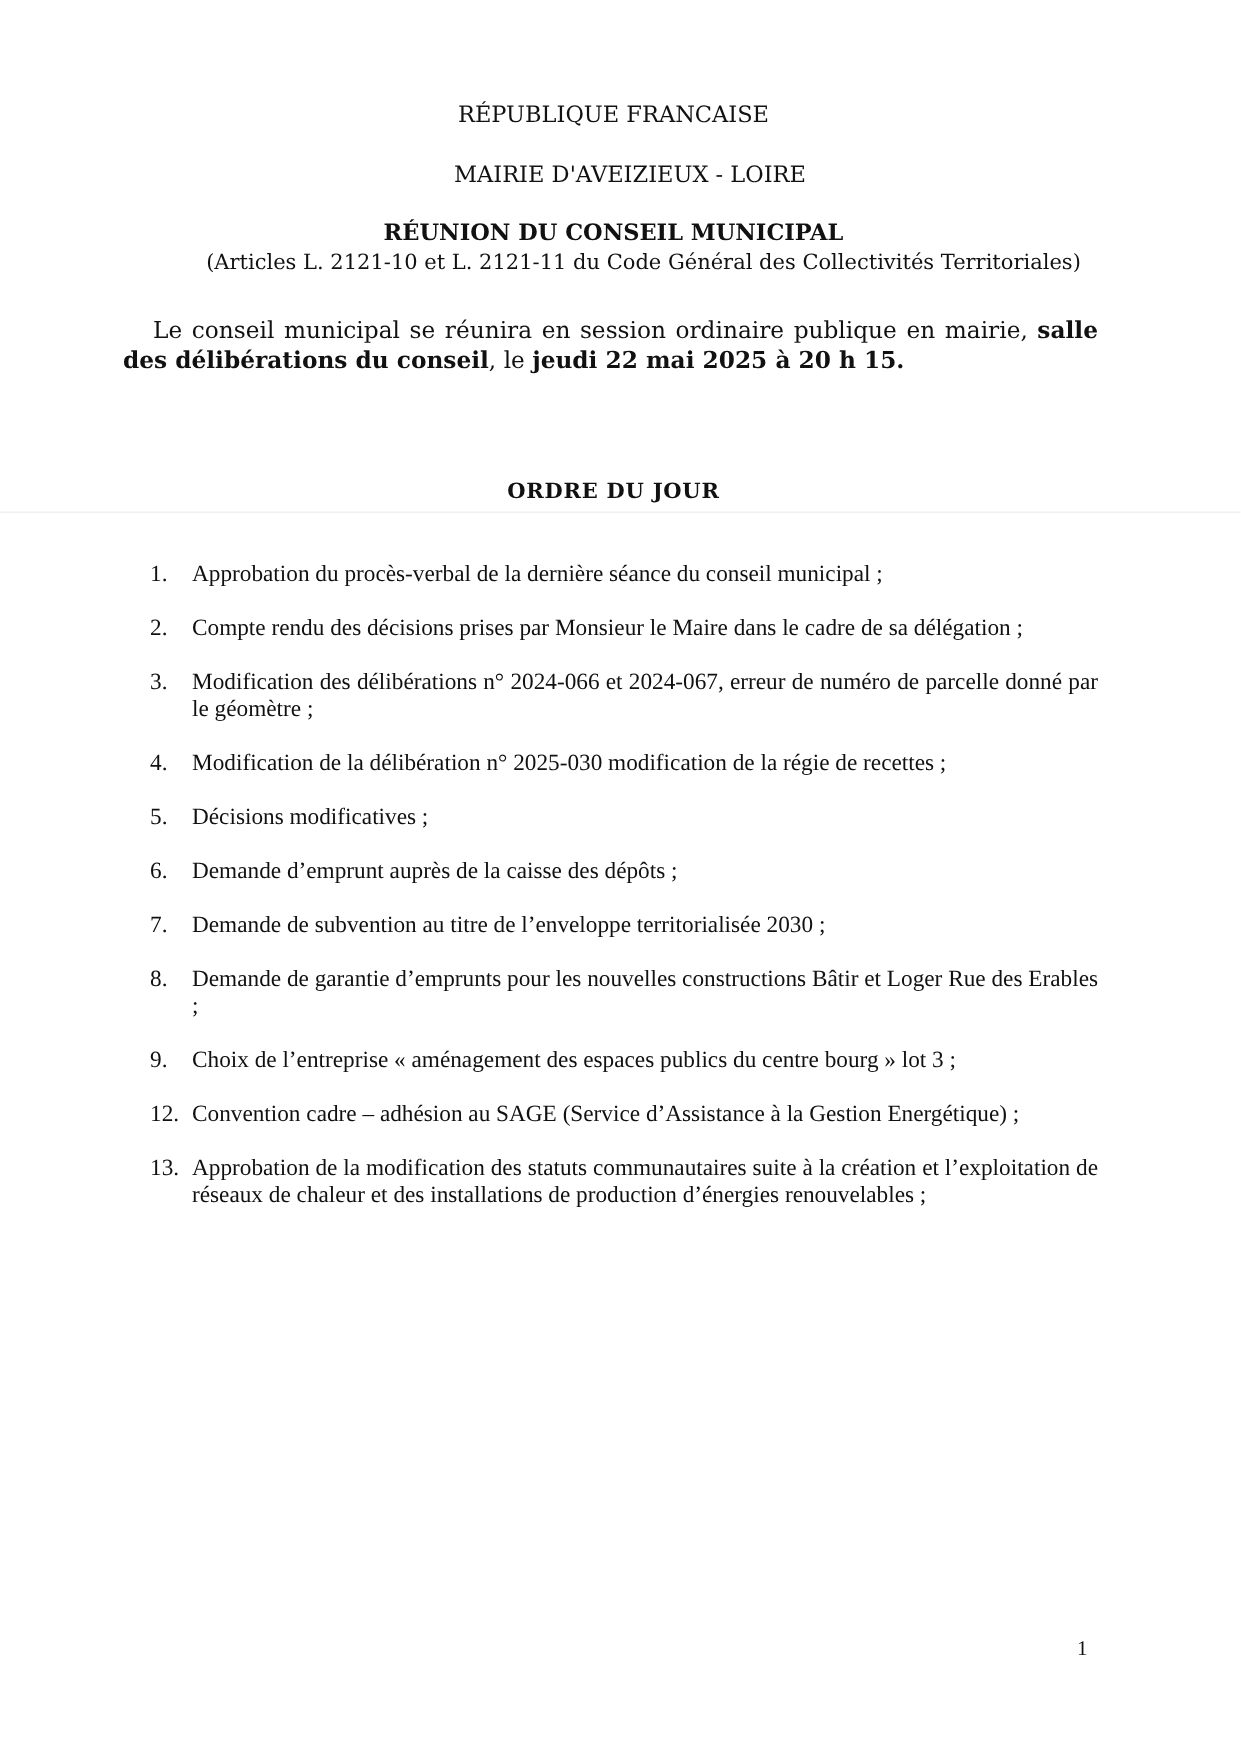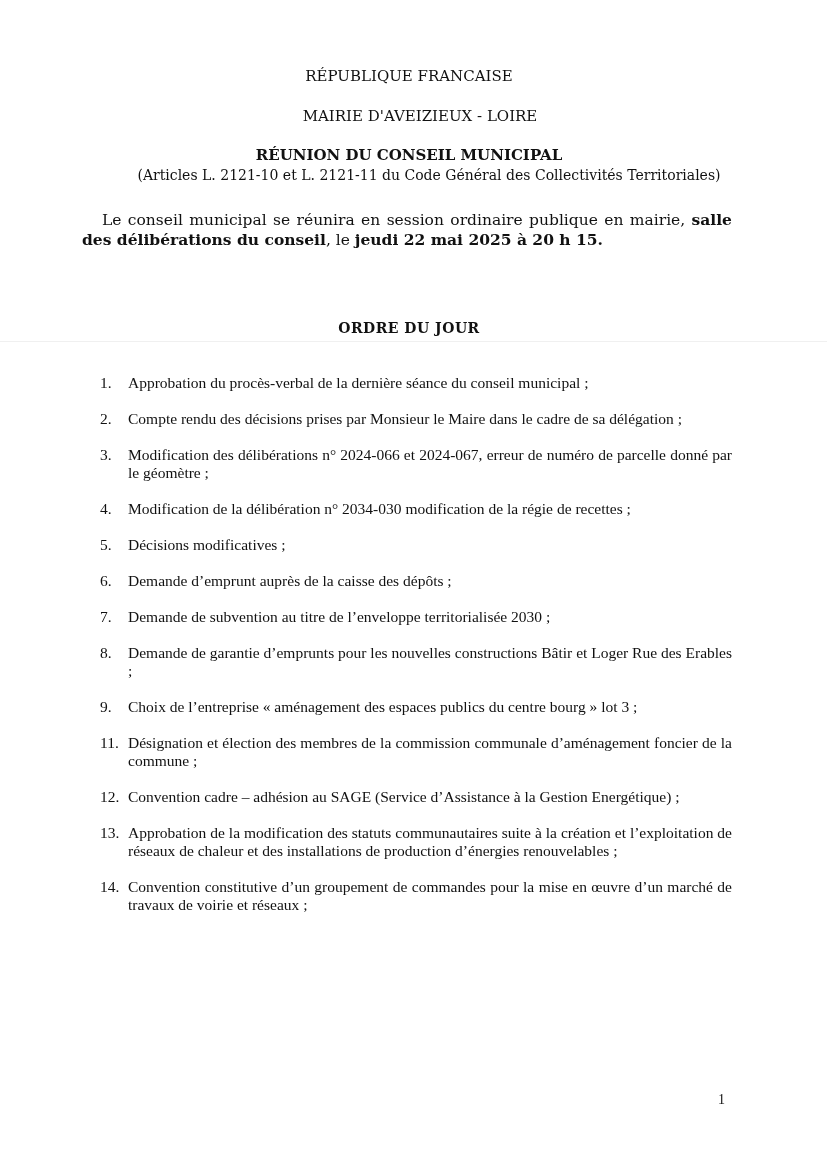--- a/index.html
+++ b/index.html
@@ -41,21 +41,21 @@
     <li class="item">
       <div class="num"><span>2.</span></div>
       <div class="txt">Compte rendu des décisions prises par Monsieur le Maire dans le cadre de sa délégation ;</div>
     </li>
     <li class="item">
       <div class="num"><span>3.</span></div>
       <div class="txt">Modification des délibérations n° 2024-066 et 2024-067, erreur de numéro de parcelle donné par le géomètre ;</div>
     </li>
     <li class="item">
       <div class="num"><span>4.</span></div>
-      <div class="txt">Modification de la délibération n° 2034-030 modification de la régie de recettes ;</div>
+      <div class="txt">Modification de la délibération n° 2025-030 modification de la régie de recettes ;</div>
     </li>
     <li class="item">
       <div class="num"><span>5.</span></div>
       <div class="txt">Décisions modificatives ;</div>
     </li>
     <li class="item">
       <div class="num"><span>6.</span></div>
       <div class="txt">Demande d’emprunt auprès de la caisse des dépôts ;</div>
     </li>
     <li class="item">
@@ -64,30 +64,22 @@
     </li>
     <li class="item">
       <div class="num"><span>8.</span></div>
       <div class="txt">Demande de garantie d’emprunts pour les nouvelles constructions Bâtir et Loger Rue des Erables ;</div>
     </li>
     <li class="item">
       <div class="num"><span>9.</span></div>
       <div class="txt">Choix de l’entreprise « aménagement des espaces publics du centre bourg » lot 3 ;</div>
     </li>
     <li class="item">
-      <div class="num"><span>11.</span></div>
-      <div class="txt">Désignation et élection des membres de la commission communale d’aménagement foncier de la commune ;</div>
-    </li>
-    <li class="item">
       <div class="num"><span>12.</span></div>
       <div class="txt">Convention cadre – adhésion au SAGE (Service d’Assistance à la Gestion Energétique) ;</div>
     </li>
     <li class="item">
       <div class="num"><span>13.</span></div>
       <div class="txt">Approbation de la modification des statuts communautaires suite à la création et l’exploitation de réseaux de chaleur et des installations de production d’énergies renouvelables ;</div>
     </li>
-    <li class="item">
-      <div class="num"><span>14.</span></div>
-      <div class="txt">Convention constitutive d’un groupement de commandes pour la mise en œuvre d’un marché de travaux de voirie et réseaux ;</div>
-    </li>
   </ul>
 
 <div class="pagenum">1</div>
 
 </body></html>

